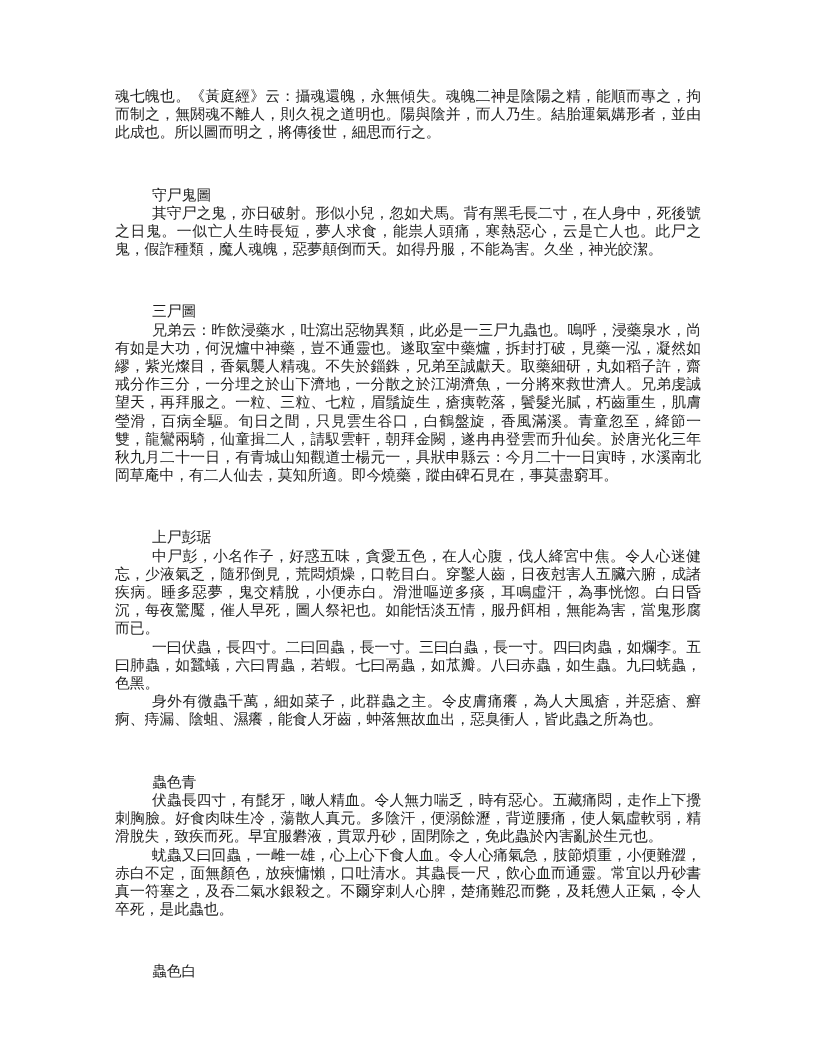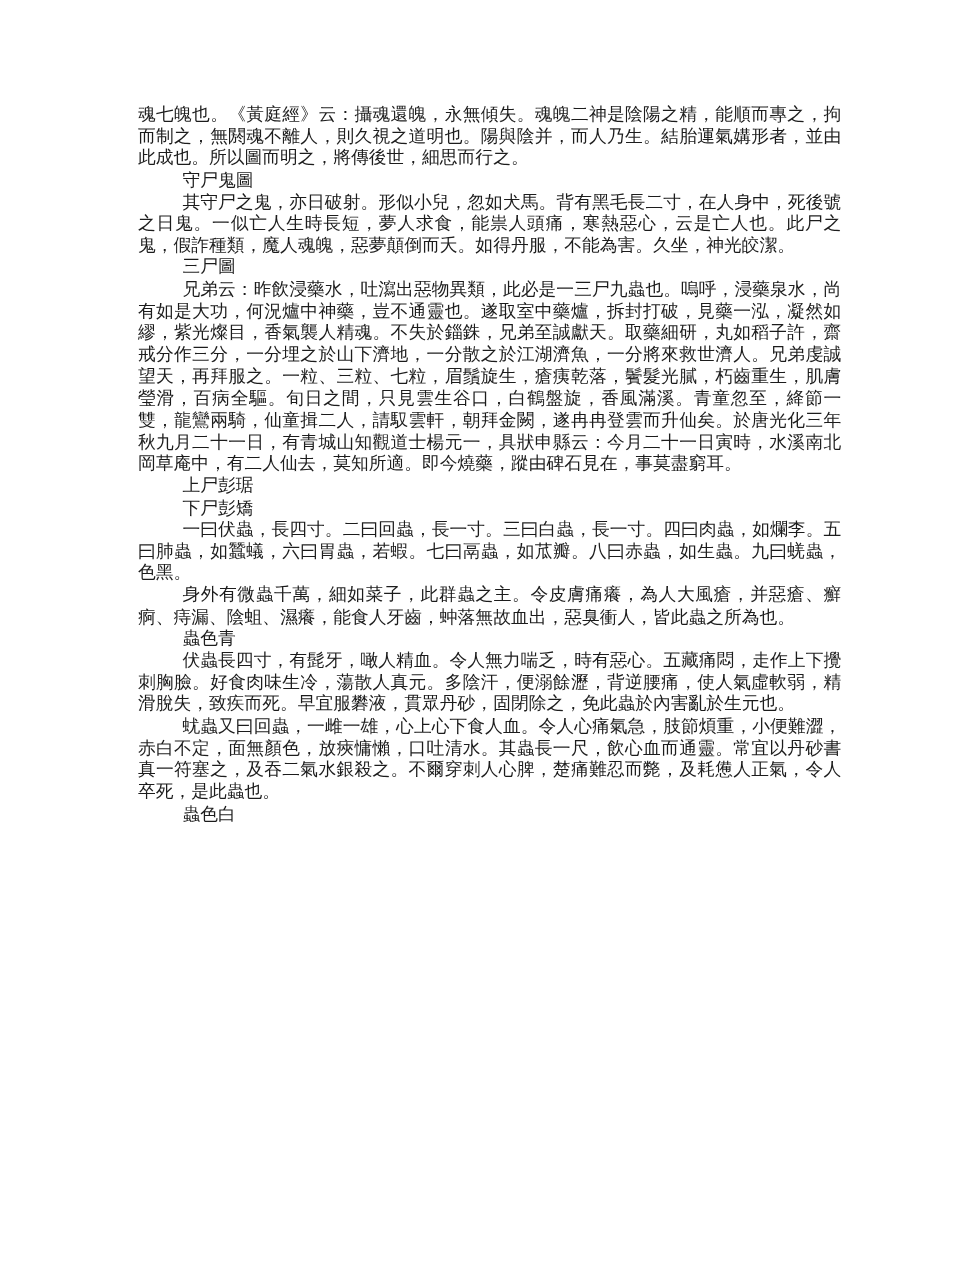--- a/index.html
+++ b/index.html
@@ -29,34 +29,35 @@
     margin: 0;
     padding: 0;
     word-break: break-all;
   }
   .text-block p.indent,
   .text-block p.heading {
     text-indent: 37px;
   }
   .text-block p.heading {
     text-align: left;
+    margin-top: 44px;
   }
 </style>
 </head>
 <body>
 
 <main class="page" style="background: rgb(255, 255, 255);">
   <section class="text-block" style="color: rgb(28, 28, 28);">
       <p class="block paragraph">魂七魄也。《黃庭經》云：攝魂還魄，永無傾失。魂魄二神是陰陽之精，能順而專之，拘而制之，無閼魂不離人，則久視之道明也。陽與陰并，而人乃生。結胎運氣媾形者，並由此成也。所以圖而明之，將傳後世，細思而行之。</p>
       <p class="block heading">守尸鬼圖</p>
       <p class="block paragraph indent">其守尸之鬼，亦日破射。形似小兒，忽如犬馬。背有黑毛長二寸，在人身中，死後號之日鬼。一似亡人生時長短，夢人求食，能祟人頭痛，寒熱惡心，云是亡人也。此尸之鬼，假詐種類，魔人魂魄，惡夢顛倒而夭。如得丹服，不能為害。久坐，神光皎潔。</p>
       <p class="block heading">三尸圖</p>
       <p class="block paragraph indent">兄弟云：昨飲浸藥水，吐瀉出惡物異類，此必是一三尸九蟲也。嗚呼，浸藥泉水，尚有如是大功，何況爐中神藥，豈不通靈也。遂取室中藥爐，拆封打破，見藥一泓，凝然如繆，紫光燦目，香氣襲人精魂。不失於錙銖，兄弟至誠獻天。取藥細研，丸如稻子許，齋戒分作三分，一分埋之於山下濟地，一分散之於江湖濟魚，一分將來救世濟人。兄弟虔誠望天，再拜服之。一粒、三粒、七粒，眉鬚旋生，瘡痍乾落，鬢髮光膩，朽齒重生，肌膚瑩滑，百病全驅。旬日之間，只見雲生谷口，白鶴盤旋，香風滿溪。青童忽至，絳節一雙，龍鸞兩騎，仙童揖二人，請馭雲軒，朝拜金闕，遂冉冉登雲而升仙矣。於唐光化三年秋九月二十一日，有青城山知觀道士楊元一，具狀申縣云：今月二十一日寅時，水溪南北岡草庵中，有二人仙去，莫知所適。即今燒藥，蹤由碑石見在，事莫盡窮耳。</p>
       <p class="block heading">上尸彭琚</p>
-      <p class="block heading">下尸彭矯</p>
+      <p class="block paragraph indent">中尸彭，小名作子，好惑五味，貪愛五色，在人心腹，伐人絳宮中焦。令人心迷健忘，少液氣乏，隨邪倒見，荒悶煩燥，口乾目白。穿鑿人齒，日夜尅害人五臟六腑，成諸疾病。睡多惡夢，鬼交精脫，小便赤白。滑泄嘔逆多痰，耳鳴虛汗，為事恍惚。白日昏沉，每夜驚魘，催人早死，圖人祭祀也。如能恬淡五情，服丹餌相，無能為害，當鬼形腐而已。</p>
       <p class="block paragraph indent">一曰伏蟲，長四寸。二曰回蟲，長一寸。三曰白蟲，長一寸。四曰肉蟲，如爛李。五曰肺蟲，如蠶蟻，六曰胃蟲，若蝦。七曰鬲蟲，如苽瓣。八曰赤蟲，如生蟲。九曰蜣蟲，色黑。</p>
       <p class="block paragraph indent">身外有微蟲千萬，細如菜子，此群蟲之主。令皮膚痛癢，為人大風瘡，并惡瘡、癬痾、痔漏、陰蛆、濕癢，能食人牙齒，蚛落無故血出，惡臭衝人，皆此蟲之所為也。</p>
       <p class="block heading">蟲色青</p>
       <p class="block paragraph indent">伏蟲長四寸，有髭牙，噉人精血。令人無力喘乏，時有惡心。五藏痛悶，走作上下攪刺胸臉。好食肉味生冷，蕩散人真元。多陰汗，便溺餘瀝，背逆腰痛，使人氣虛軟弱，精滑脫失，致疾而死。早宜服礬液，貫眾丹砂，固閉除之，免此蟲於內害亂於生元也。</p>
       <p class="block paragraph indent">蚘蟲又曰回蟲，一雌一雄，心上心下食人血。令人心痛氣急，肢節煩重，小便難澀，赤白不定，面無顏色，放㾜慵懶，口吐清水。其蟲長一尺，飲心血而通靈。常宜以丹砂書真一符塞之，及吞二氣水銀殺之。不爾穿刺人心脾，楚痛難忍而斃，及耗憊人正氣，令人卒死，是此蟲也。</p>
       <p class="block heading">蟲色白</p>
     </section>
 </main>
 
 </body></html>

